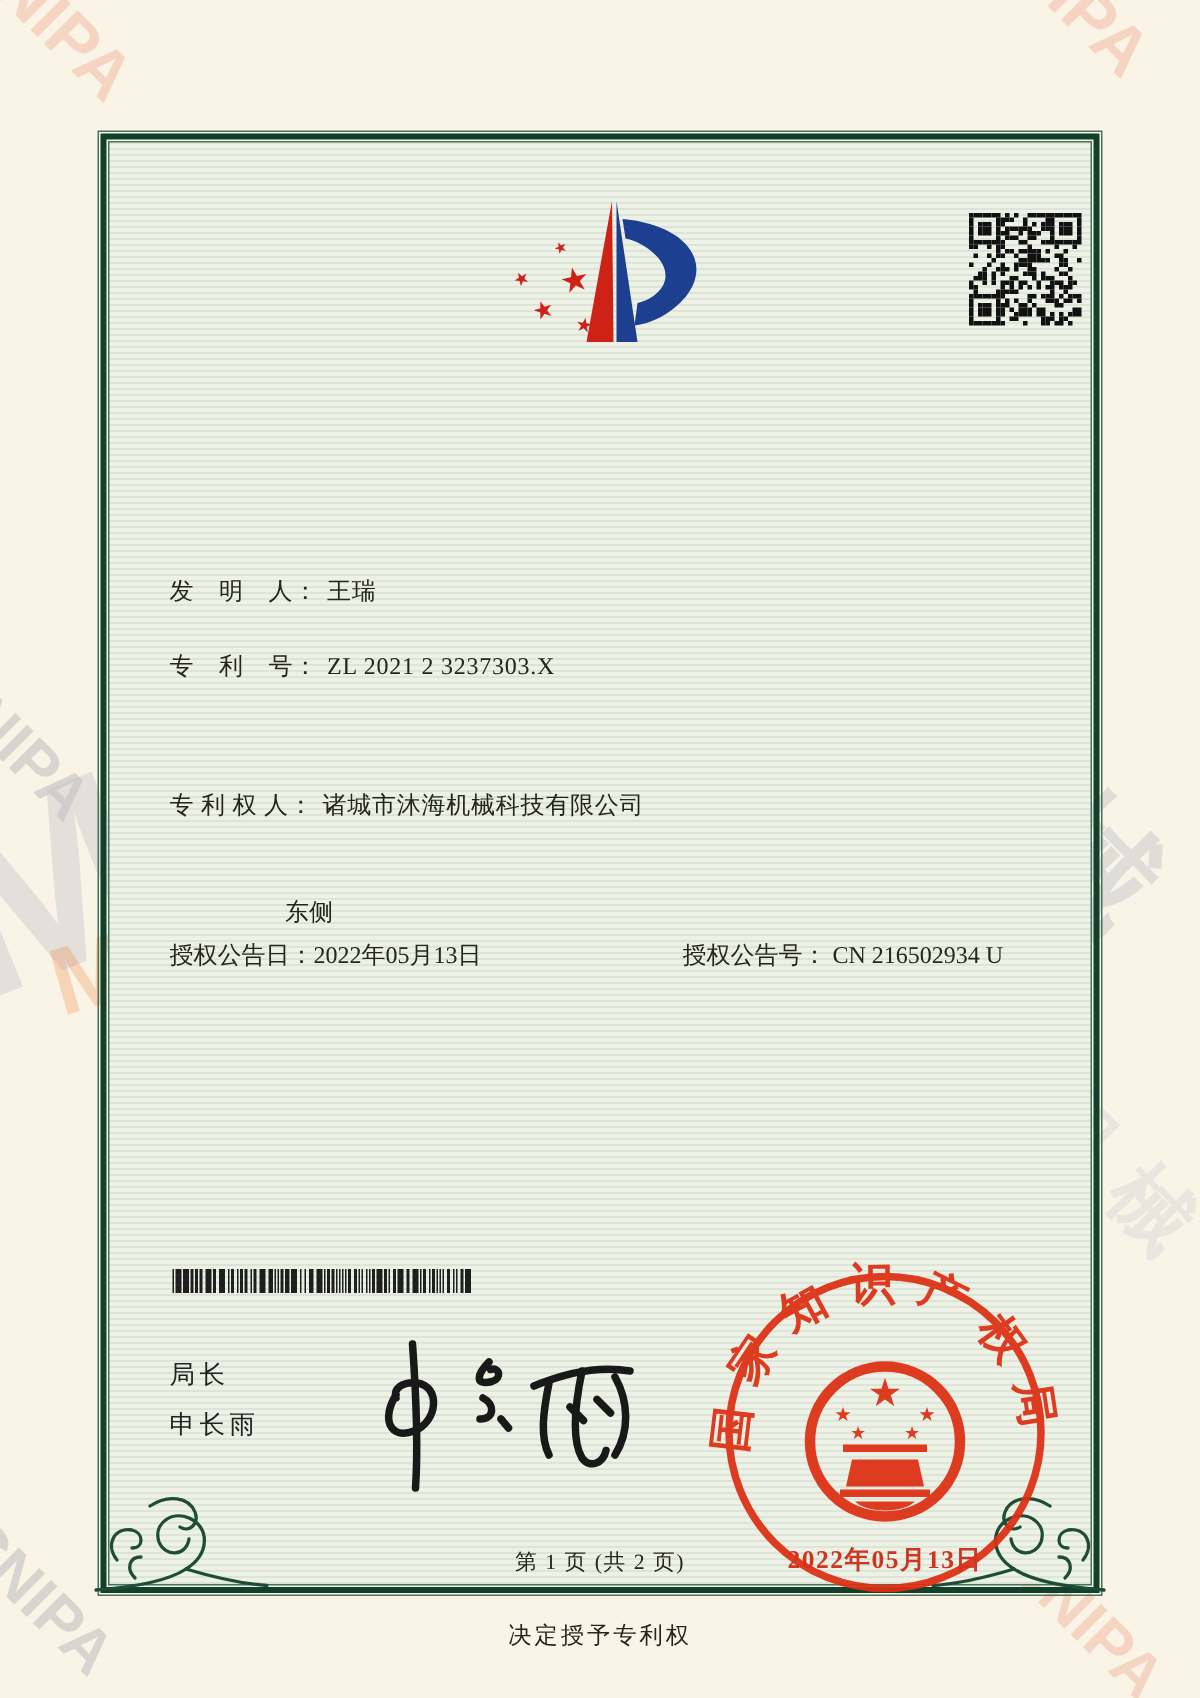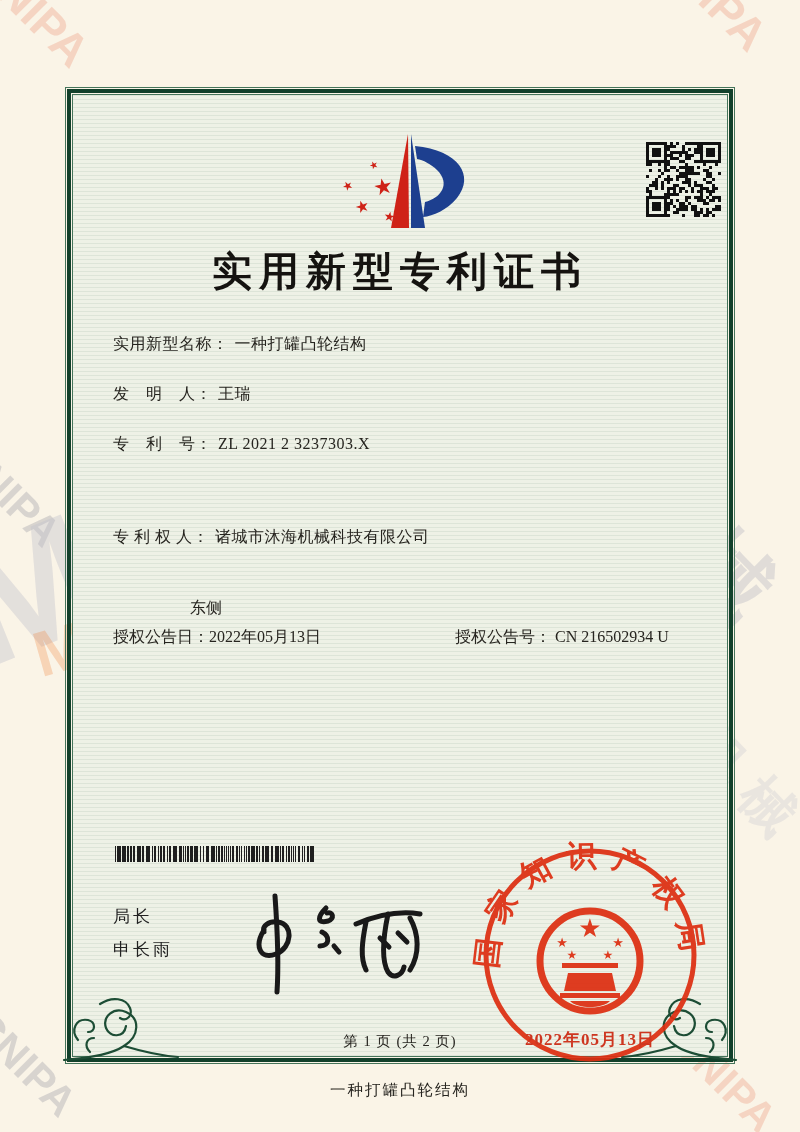--- a/index.html
+++ b/index.html
@@ -419,25 +419,21 @@
       <i style="left:18px;top:72px;width:3px;height:3px"></i>
       <i style="left:21px;top:72px;width:3px;height:3px"></i>
       <i style="left:36px;top:72px;width:3px;height:3px"></i>
       <i style="left:48px;top:72px;width:3px;height:3px"></i>
       <i style="left:51px;top:72px;width:3px;height:3px"></i>
       <i style="left:57px;top:72px;width:3px;height:3px"></i>
       <i style="left:60px;top:72px;width:3px;height:3px"></i>
       <i style="left:66px;top:72px;width:3px;height:3px"></i>
     </div>
 
-  <div class="abs title">实用新型专利证书</div>
-
-  <div class="abs field" style="top:334px">
-    <span>实用新型名称：</span><span class="v">一种打罐凸轮结构</span>
-  </div>
+
   <div class="abs field" style="top:384px">
     <span>发　明　人：</span><span class="v">王瑞</span>
   </div>
   <div class="abs field" style="top:434px">
     <span>专　利　号：</span><span class="v">ZL 2021 2 3237303.X</span>
   </div>
   <div class="abs field" style="top:527px">
     <span>专 利 权 人：</span><span class="v">诸城市沐海机械科技有限公司</span>
   </div>
   <div class="abs addr2" style="top:598px">东侧</div>
@@ -553,15 +549,15 @@
       <text x="130" y="114" font-size="12" fill="#dd2f12" text-anchor="middle">★</text>
       <rect x="84" y="118" width="56" height="5" fill="#dd2f12"></rect>
       <polygon points="90,128 134,128 138,146 86,146" fill="#dd2f12"></polygon>
       <rect x="82" y="148" width="60" height="5" fill="#dd2f12"></rect>
       <path d="M92,156 C100,164 124,164 132,156 Z" fill="#dd2f12"></path>
     </g>
     <text x="112" y="200" font-size="17" font-weight="bold" fill="#cc2812" text-anchor="middle" letter-spacing="1" font-family="Liberation Serif, DejaVu Serif, serif">2022年05月13日</text>
   </svg>
 
   <div class="abs pagenum">第 1 页 (共 2 页)</div>
-  <div class="abs footnote">一种打罐凸轮结构</div>
+  <div class="abs footnote">决定授予专利权</div>
 
 </div>
 
 </body></html>

